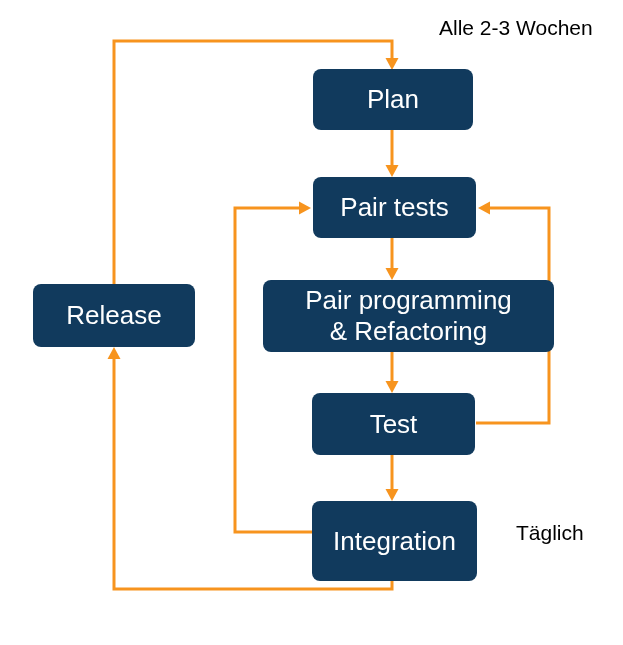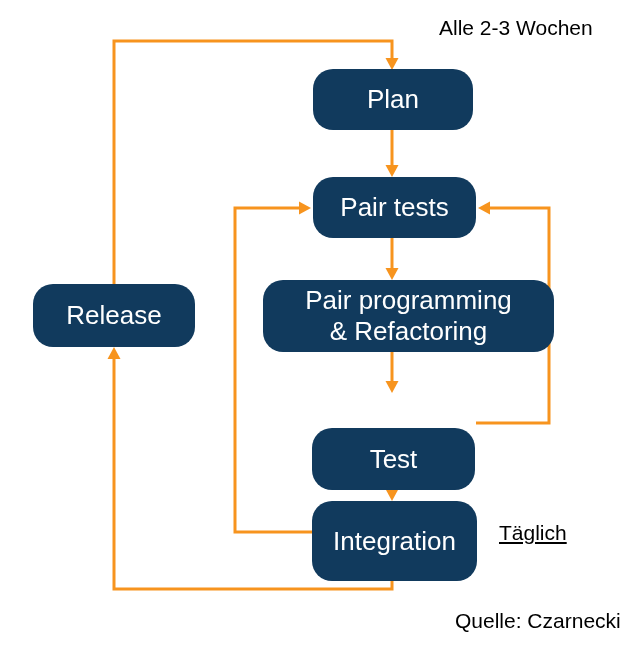--- a/index.html
+++ b/index.html
@@ -15,44 +15,44 @@
     position: absolute;
     left: 0; top: 0;
     width: 623px; height: 645px;
   }
   .arrow-line { fill: none; stroke: var(--arrow, #F7941E); stroke-width: 3; }
   .arrow-head { fill: var(--arrow, #F7941E); stroke: none; }
   .node {
     position: absolute;
     background: var(--node, #113A5D);
     color: var(--node_text, #ffffff);
-    border-radius: 20px;
+    border-radius: 8px;
     display: flex;
     align-items: center;
     justify-content: center;
     text-align: center;
     font-size: 26px;
     line-height: 1.18;
     white-space: pre-line;
   }
   .node-plan        { left: 313px; top: 69px;  width: 160px; height: 61px; }
   .node-write-tests { left: 313px; top: 177px; width: 163px; height: 61px; }
   .node-pair        { left: 263px; top: 280px; width: 291px; height: 72px; }
-  .node-test        { left: 312px; top: 393px; width: 163px; height: 62px; margin-top: 35px; }
+  .node-test        { left: 312px; top: 393px; width: 163px; height: 62px; }
   .node-integration { left: 312px; top: 501px; width: 165px; height: 80px; }
   .node-release     { left: 33px;  top: 284px; width: 162px; height: 63px; text-align: center; }
   .label {
     position: absolute;
     color: var(--annotation_text, #000000);
     font-size: 21px;
     white-space: nowrap;
     margin-left: 36px;
   }
   .label-cycle  { left: 403px; top: 16px; }
-  .label-daily  { left: 463px; top: 521px; text-decoration: underline; }
+  .label-daily  { left: 480px; top: 521px; }
   .label-source { left: 419px; top: 609px; }
 </style>
 </head>
 <body>
 
 <div class="canvas">
 
   <svg class="arrow-layer" viewBox="0 0 623 645" aria-hidden="true">
     <g>
       <polyline class="arrow-line" points="114,284 114,41 392,41 392,60"></polyline>
@@ -91,15 +91,14 @@
   <div class="node node-plan">Plan</div>
   <div class="node node-write-tests">Pair tests</div>
   <div class="node node-pair">Pair programming
 &amp; Refactoring</div>
   <div class="node node-test">Test</div>
   <div class="node node-integration">Integration</div>
   <div class="node node-release">Release</div>
 
   <div class="label label-cycle">Alle 2-3 Wochen</div>
   <div class="label label-daily">Täglich</div>
-  <div class="label label-source">Quelle: Czarnecki</div>
 
 </div>
 
 </body></html>

